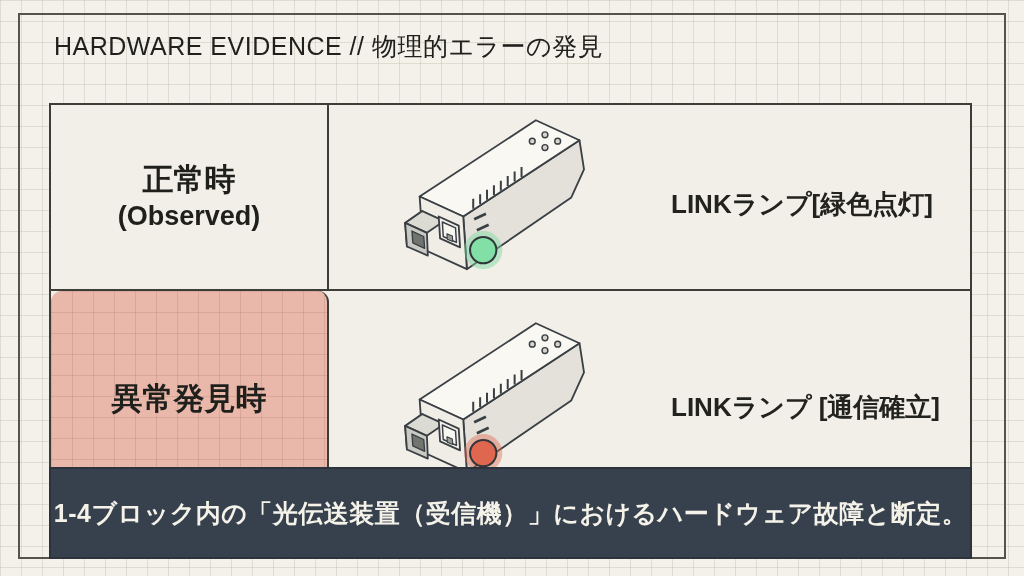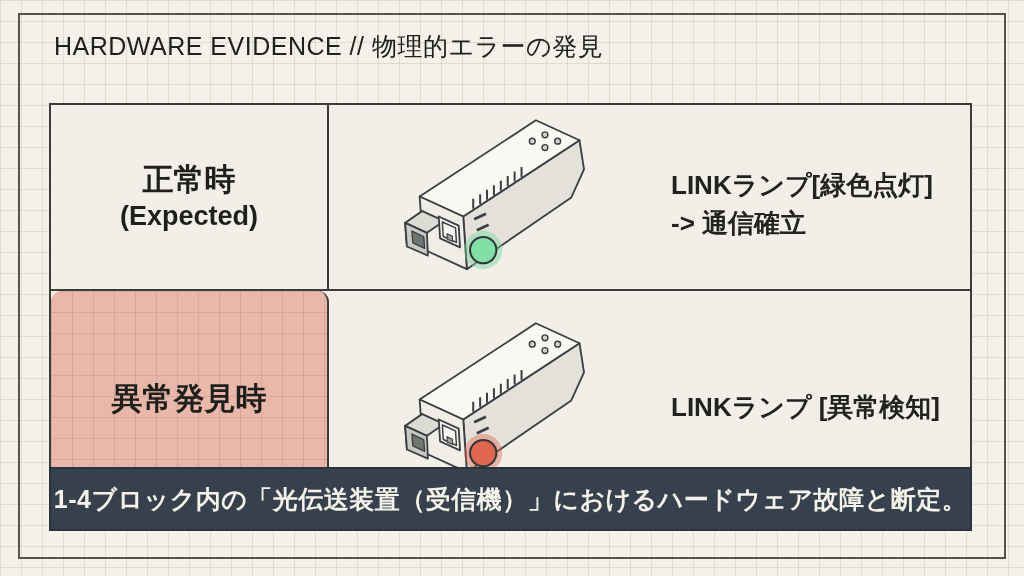--- a/index.html
+++ b/index.html
@@ -47,21 +47,21 @@
     background-size:21px 21px;
   }
   .label-main{font-size:31px;font-weight:700;color:#1f1f1b;line-height:1.25;}
   .label-sub{font-size:27px;font-weight:700;color:#1f1f1b;line-height:1.25;}
   .cell.content{
     flex:1;display:flex;align-items:center;background:#f1efe7;
   }
   .module-svg{width:264px;height:168px;margin-left:54px;flex:0 0 auto;}
   .desc{margin-left:24px;font-size:26px;font-weight:700;color:#22221e;line-height:1.45;white-space:nowrap;margin-top:16px;}
   .banner{
-    position:absolute;left:49px;top:467px;width:923px;height:64px;
+    position:absolute;left:49px;top:467px;width:923px;height:92px;
     box-sizing:border-box;border:2px solid #2c333c;background:#37404d;
     display:flex;align-items:center;justify-content:center;
   }
   .banner span{font-size:25px;font-weight:700;color:#f4f2e9;letter-spacing:0.5px;white-space:nowrap;}
   .hidden-defs{position:absolute;width:0;height:0;overflow:hidden;}
 </style>
 </head>
 <body>
 
 <svg class="hidden-defs" aria-hidden="true">
@@ -97,47 +97,46 @@
 
 <div class="page">
   <div class="frame"></div>
   <h1 class="title">HARDWARE EVIDENCE  //  物理的エラーの発見</h1>
 
   <div class="board">
 
     <div class="row row-0">
       <div class="cell label">
         <div class="label-main">正常時</div>
-        <div class="label-sub">(Expected)</div>
+        <div class="label-sub">(Observed)</div>
       </div>
       <div class="cell content">
         <svg class="module-svg" viewBox="0 0 280 185">
           <use href="#sfp-body"></use>
           <circle cx="105" cy="151" r="21" stroke="none" fill="rgba(118,217,158,0.45)"></circle>
           <circle cx="105" cy="151" r="14.5" stroke="#31363b" stroke-width="2.2" fill="#82dfa6"></circle>
         </svg>
         <div class="desc">
           <div>LINKランプ[緑色点灯]</div>
-          <div>-&gt; 通信確立</div>
         </div>
       </div>
     </div>
 
     <div class="row row-1">
       <div class="cell label alert">
         <div class="label-main">異常発見時</div>
       </div>
       <div class="cell content">
         <svg class="module-svg" viewBox="0 0 280 185">
           <use href="#sfp-body"></use>
           <circle cx="105" cy="151" r="21" stroke="none" fill="rgba(224,103,79,0.42)"></circle>
           <circle cx="105" cy="151" r="14.5" stroke="#31363b" stroke-width="2.2" fill="#e0674f"></circle>
         </svg>
         <div class="desc">
-          <div>LINKランプ [異常検知]</div>
+          <div>LINKランプ [通信確立]</div>
         </div>
       </div>
     </div>
 
   </div>
 
   <div class="banner">
     <span>1-4ブロック内の「光伝送装置（受信機）」におけるハードウェア故障と断定。</span>
   </div>
 </div>

